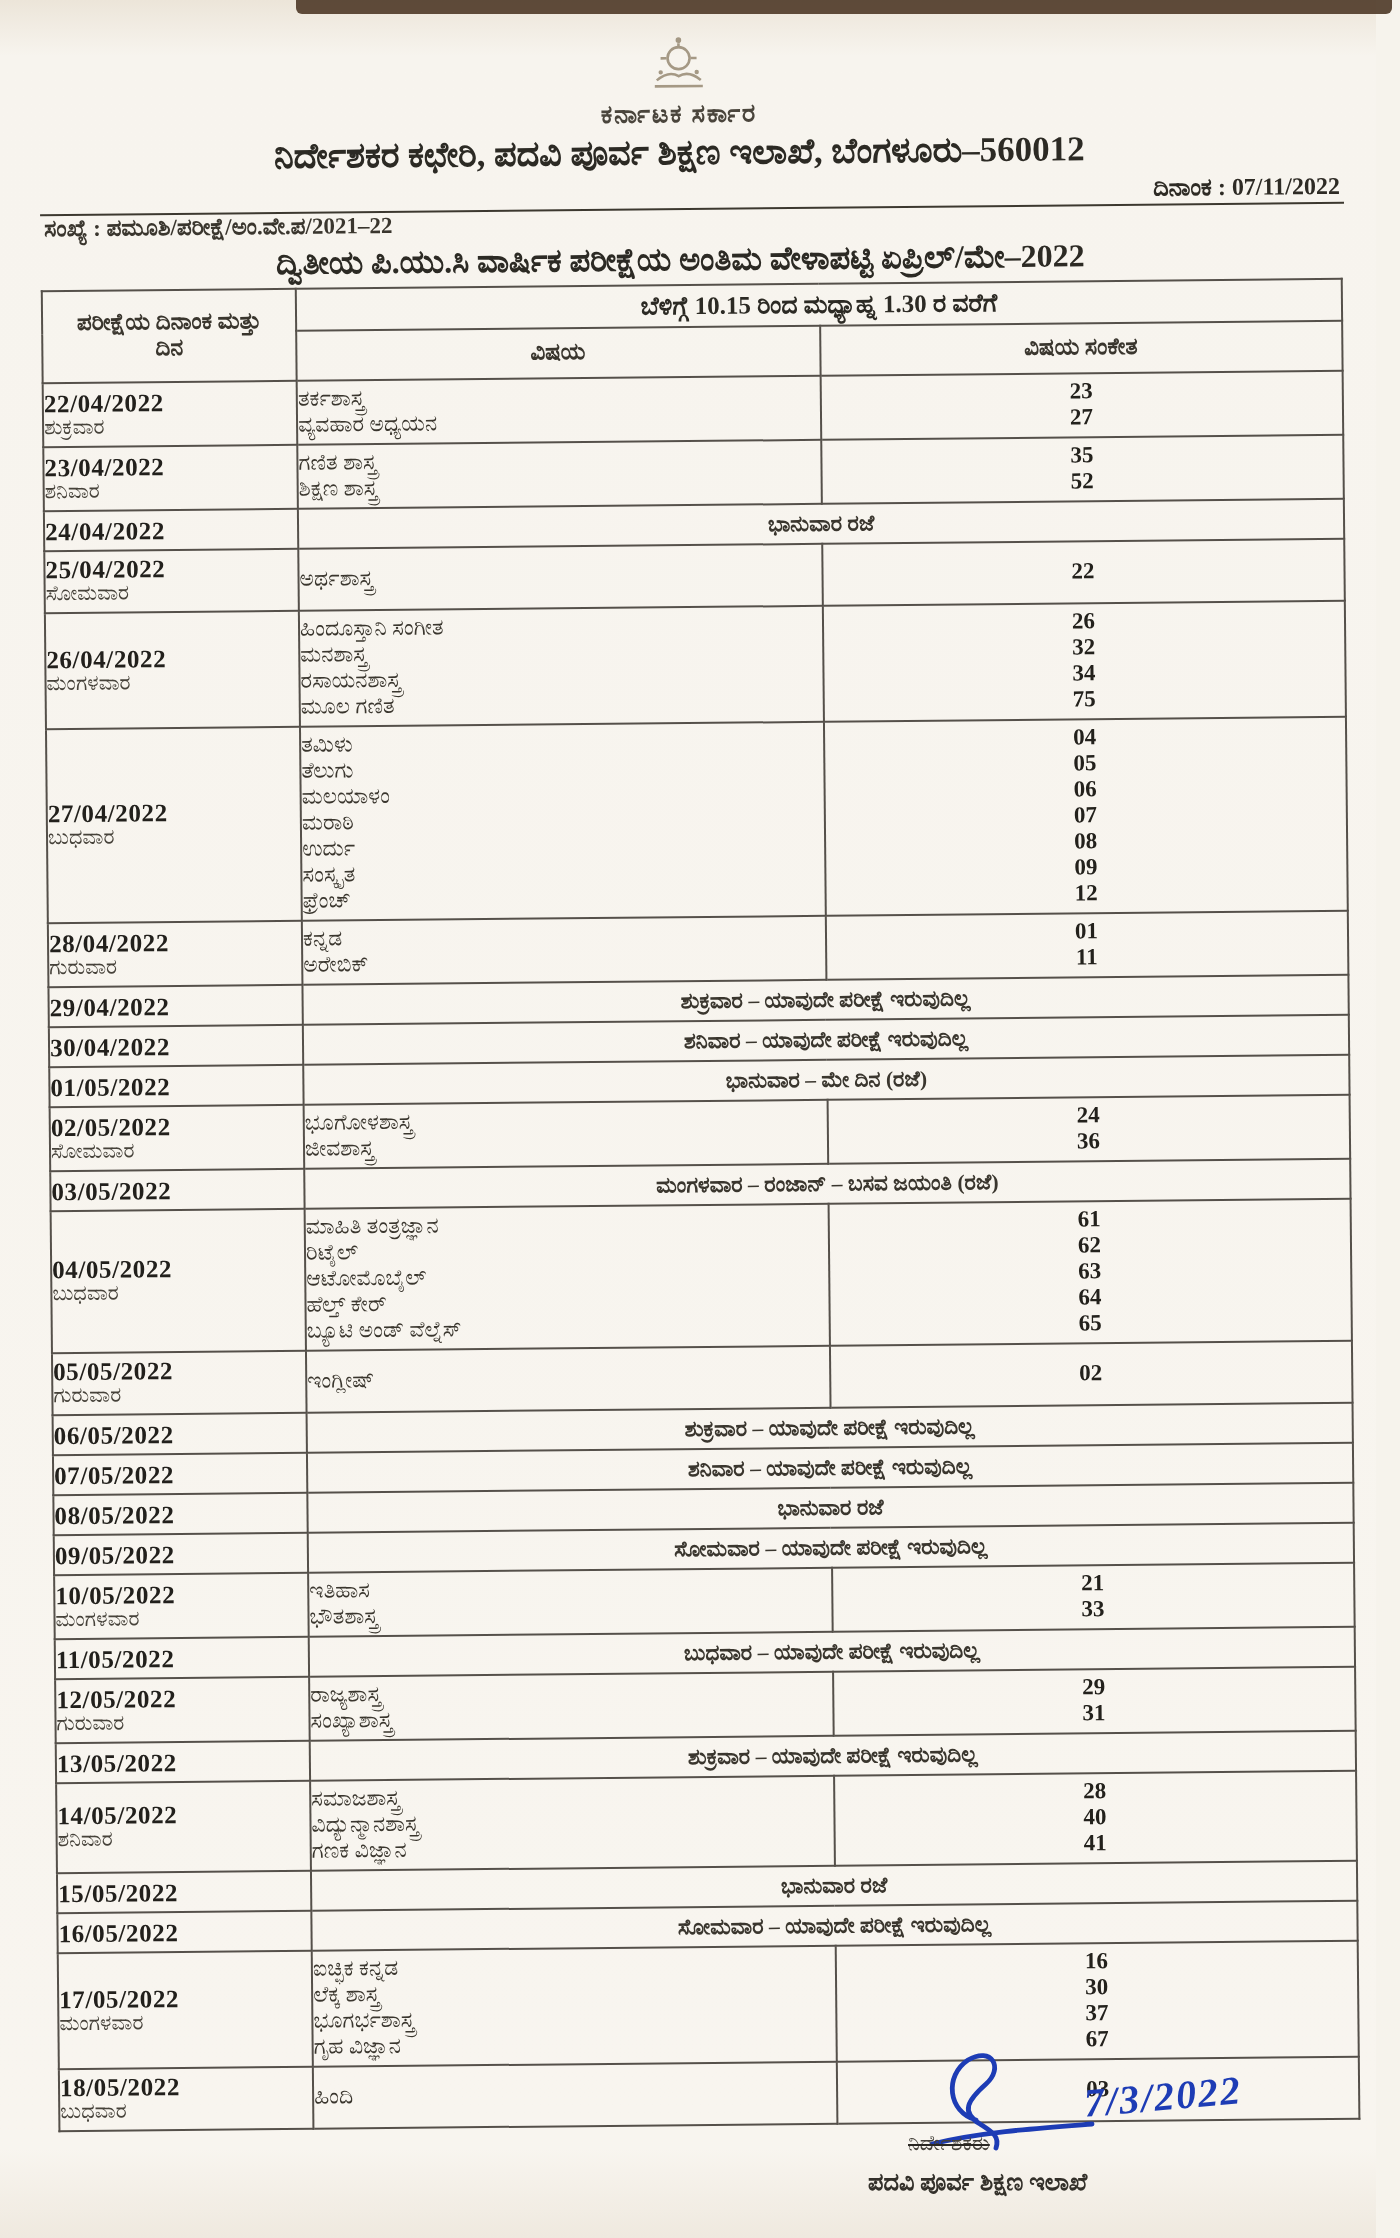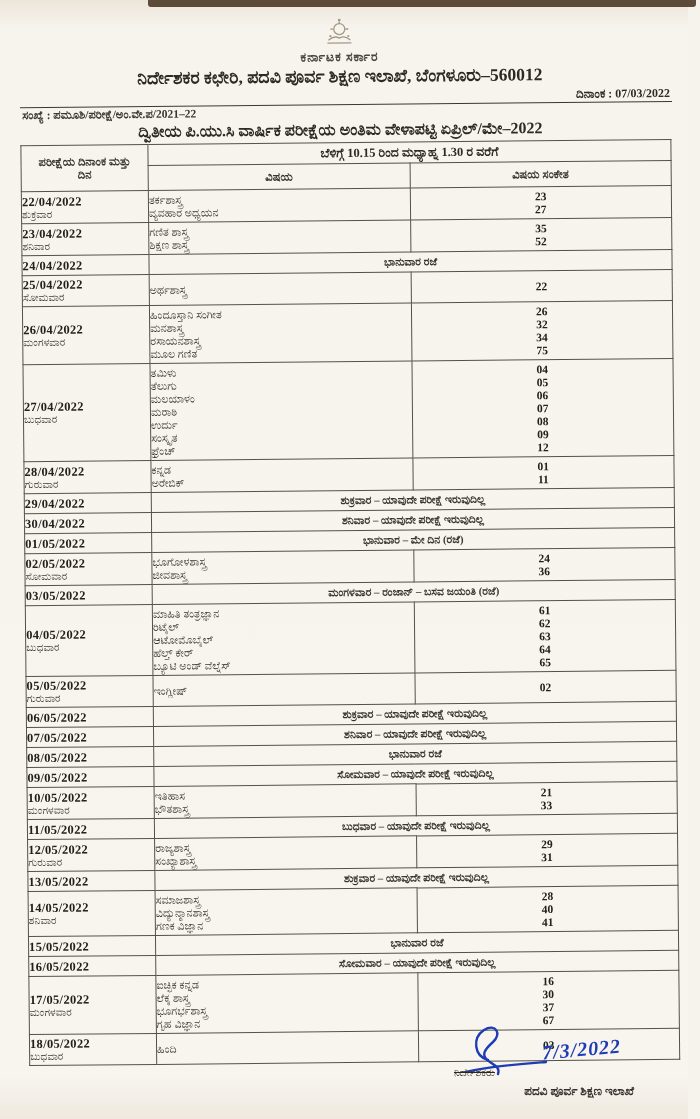--- a/index.html
+++ b/index.html
@@ -90,21 +90,21 @@
     position:absolute;left:108px;top:16px;
     font-size:20px;font-weight:bold;font-style:italic;color:#1d3cb5;
     transform:rotate(-5deg);letter-spacing:1px;
   }
   .designation{
     position:absolute;left:20px;top:45px;
     font-size:10.5px;color:#45413a;text-decoration:line-through;
     text-decoration-color:#2a2722;
   }
   .department{
-    position:absolute;left:0;top:62px;width:200px;text-align:right;
+    position:absolute;left:0;top:62px;width:200px;text-align:left;
     font-size:12px;font-weight:bold;color:#33302a;
   }
 </style>
 </head>
 <body>
 
 <div class="page">
   <div class="top-strip"></div>
 
   <div class="tilt">
@@ -122,21 +122,21 @@
         <circle cx="26" cy="18" r="1.1"></circle>
       </g>
     </svg>
 
     <div class="govt">ಕರ್ನಾಟಕ ಸರ್ಕಾರ</div>
     <div class="office">ನಿರ್ದೇಶಕರ ಕಛೇರಿ, ಪದವಿ ಪೂರ್ವ ಶಿಕ್ಷಣ ಇಲಾಖೆ, ಬೆಂಗಳೂರು–560012</div>
 
     <div class="refline">
       <div class="rule"></div>
       <span class="ref-no">ಸಂಖ್ಯೆ : ಪಮೂಶಿ/ಪರೀಕ್ಷೆ/ಅಂ.ವೇ.ಪ/2021–22</span>
-      <span class="issue-date">ದಿನಾಂಕ : 07/03/2022</span>
+      <span class="issue-date">ದಿನಾಂಕ : 07/11/2022</span>
     </div>
 
     <div class="doc-title"><span>ದ್ವಿತೀಯ ಪಿ.ಯು.ಸಿ ವಾರ್ಷಿಕ ಪರೀಕ್ಷೆಯ </span><span class="wavy">ಅಂತಿಮ</span><span> ವೇಳಾಪಟ್ಟಿ ಏಪ್ರಿಲ್/ಮೇ–2022</span></div>
 
     <table class="tt">
       <thead>
         <tr style="height:20px;">
           <th class="h-datecol" rowspan="2">
             <div>ಪರೀಕ್ಷೆಯ ದಿನಾಂಕ ಮತ್ತು</div>
             <div>ದಿನ</div>

